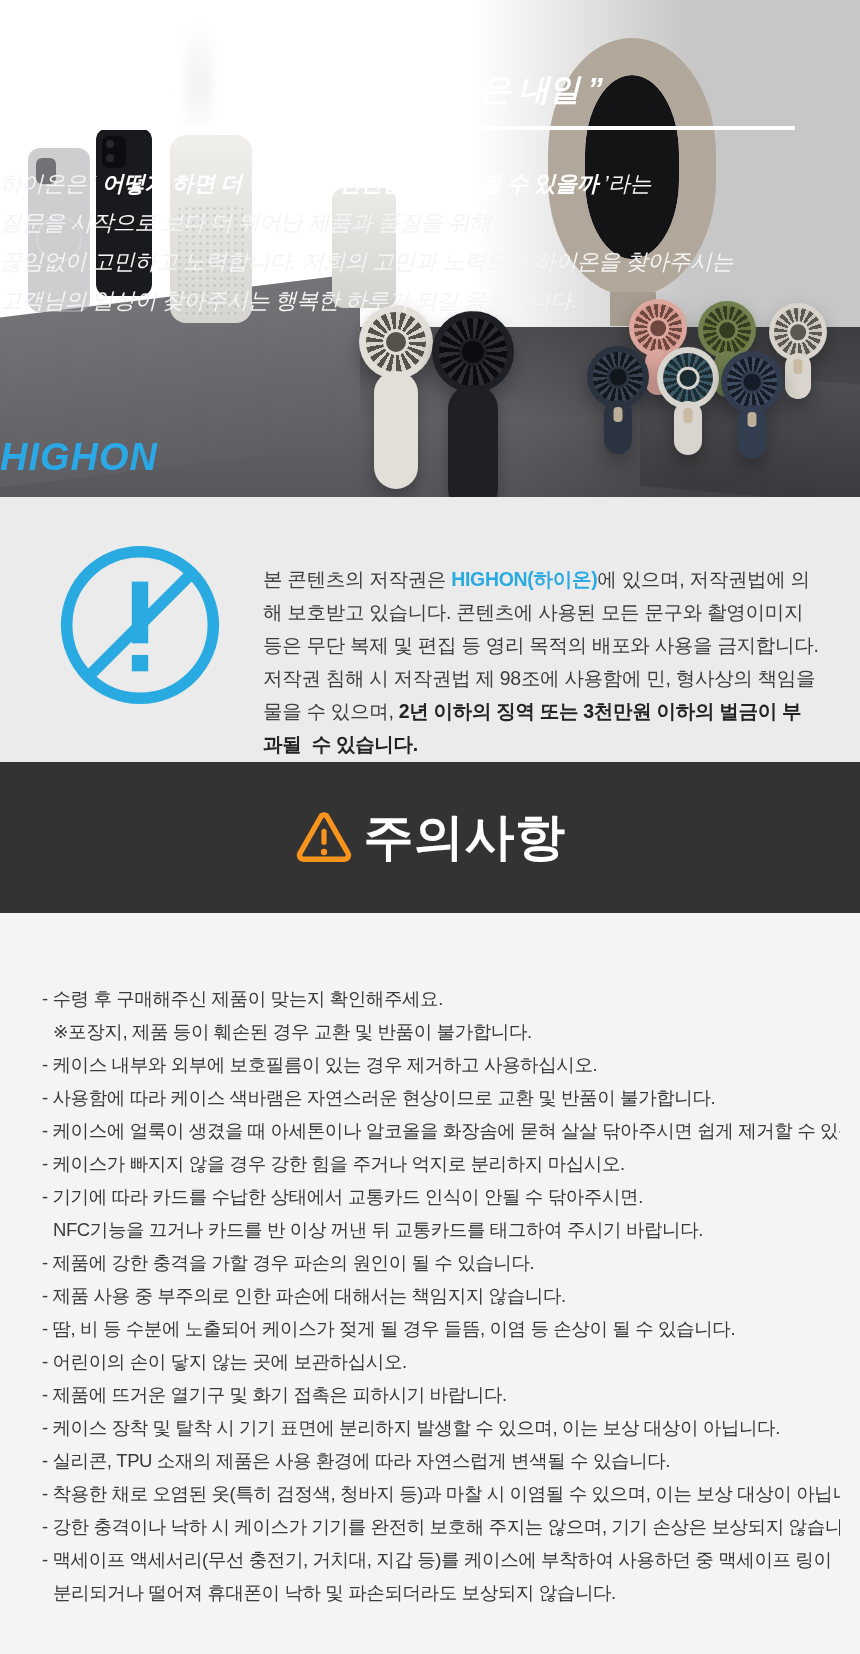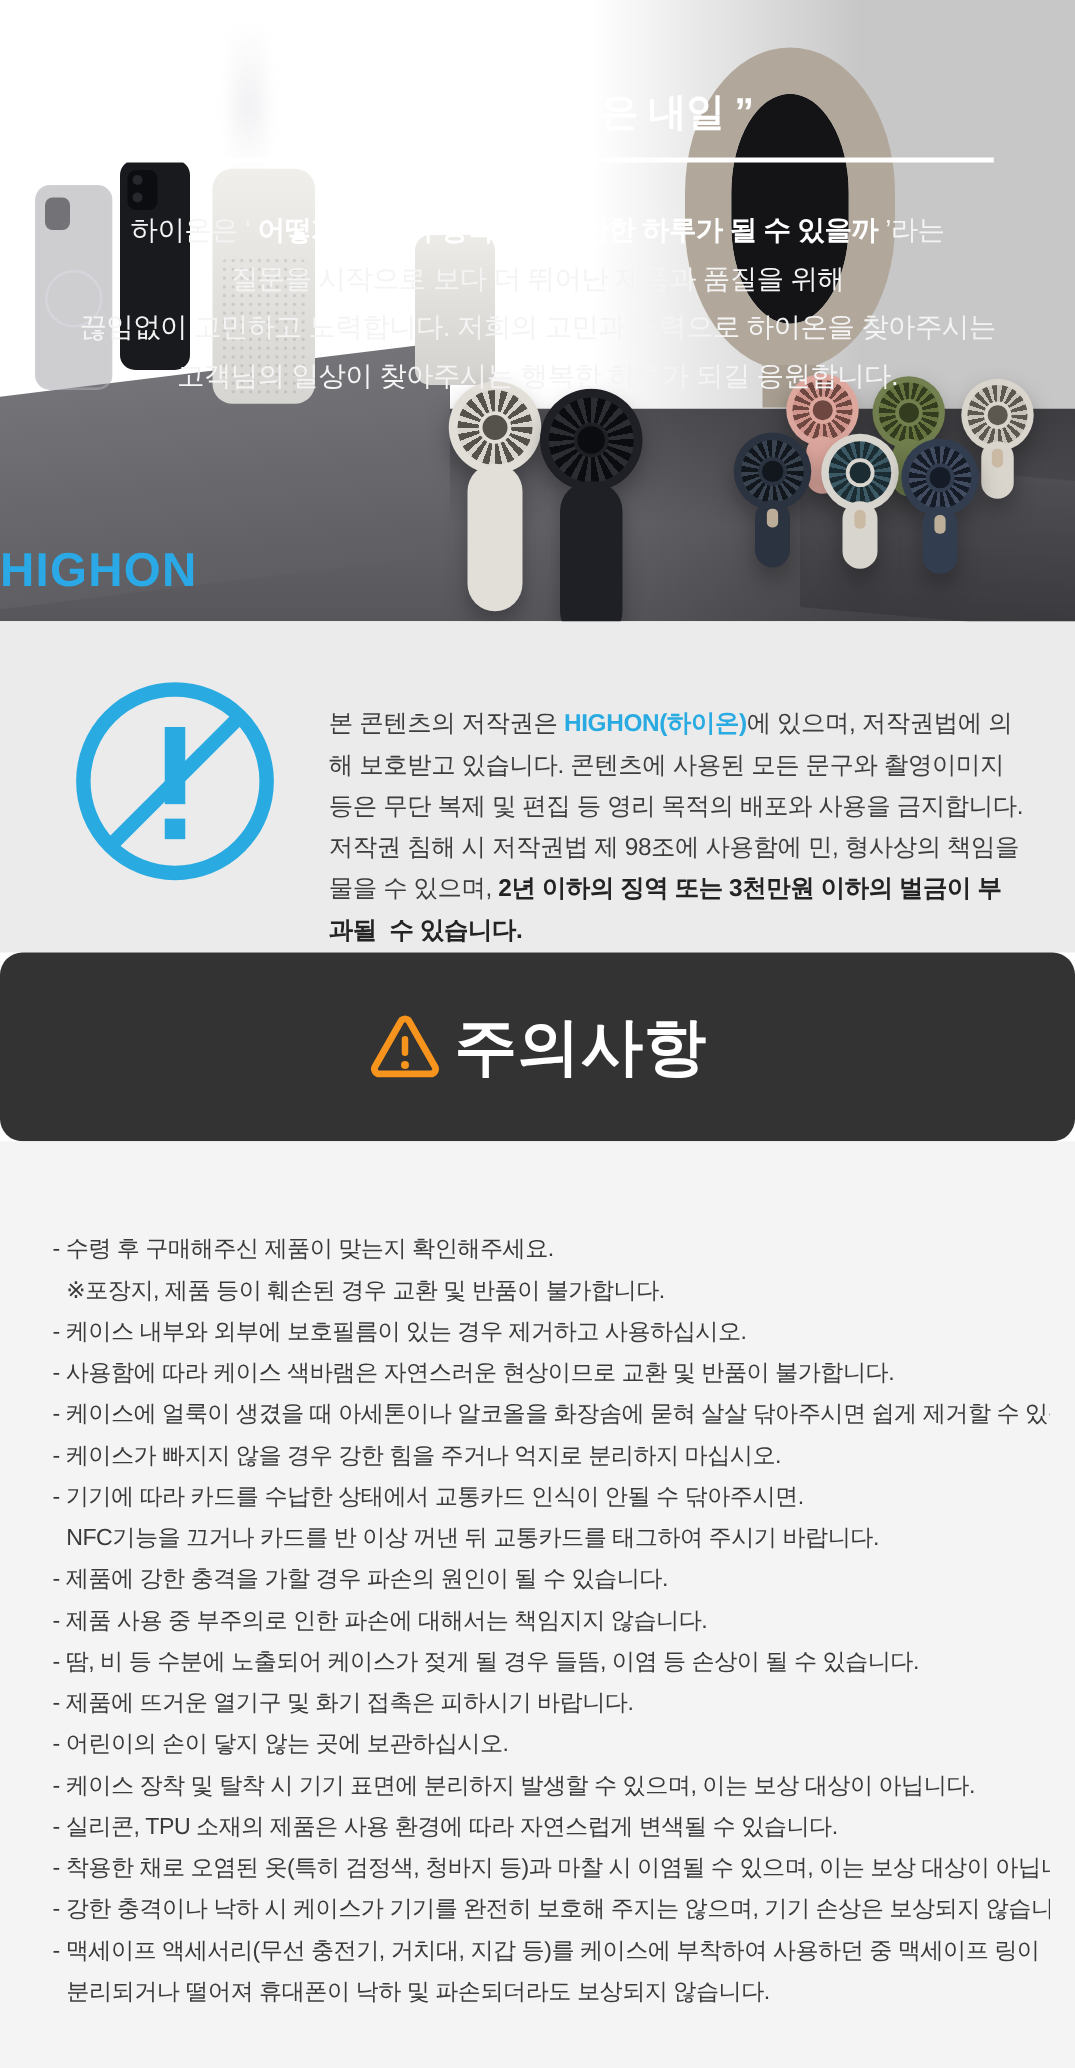--- a/index.html
+++ b/index.html
@@ -2,21 +2,21 @@
 <html style="--accent-blue: #29abe2; --brand-blue: #2aa9e6; --warning-orange: #f7941d; --band-dark: #333333; --copyright-bg: #ebebeb; --caution-bg: #f4f4f4;"><head>
 <meta charset="utf-8">
 <style>
   html,body{margin:0;padding:0;background:#ffffff;}
   body{width:860px;height:1654px;position:relative;overflow:hidden;
        font-family:"Liberation Sans","DejaVu Sans",sans-serif;}
   section{position:relative;width:860px;overflow:hidden;}
 
   
   .hero{height:497px;
-    background:linear-gradient(180deg,#closing 0%,#28282a 0%,#303032 30%,#3a3a3d 55%,#4b4b4f 72%,#57575b 86%,#4d4d51 100%);}
+    background:linear-gradient(180deg,#closing 0%,#28282a 0%,#303032 30%,#3a3a3d 55%,#4b4b4f 72%,#57575b 86%,#4d4d51 100%);font-style:italic;}
   .hero-overlay{position:absolute;inset:0;z-index:1;
     background:linear-gradient(90deg,rgba(0,0,0,0) 55%,rgba(0,0,0,0.22) 80%);}
   .hero-floor{position:absolute;left:0;bottom:0;width:100%;height:170px;z-index:1;
     background:linear-gradient(180deg,#505055 0%,#626267 55%,#56565b 100%);}
   .hero-platform{position:absolute;left:-60px;bottom:28px;width:420px;height:170px;z-index:1;
     background:linear-gradient(180deg,#737378,#5e5e63);transform:skewY(-7deg);}
   .hero-platform-right{position:absolute;right:-40px;bottom:0;width:260px;height:120px;z-index:1;
     background:linear-gradient(180deg,#64646a,#4a4a4f);transform:skewY(5deg);}
   .steam{position:absolute;left:186px;top:18px;width:26px;height:122px;z-index:1;
     background:linear-gradient(180deg,rgba(255,255,255,0) 0%,rgba(225,225,230,0.45) 55%,rgba(255,255,255,0.12) 100%);
@@ -62,37 +62,37 @@
   .f-pink{left:629px;top:299px;--ring:#dda79e;--blade:#cf958c;--hub:#6e4741;}
   .f-olive{left:698px;top:301px;--ring:#72804f;--blade:#66743f;--hub:#333c1e;}
   .f-taupe{left:769px;top:303px;--ring:#d9d5cd;--blade:#c8c4bb;--hub:#5c584f;}
   .f-dnavy{left:587px;top:346px;--ring:#2b3340;--blade:#39424f;--hub:#12161d;}
   .f-wteal{left:657px;top:347px;--ring:#d8d5ce;--blade:#3c5a66;--hub:#1c2c33;}
   .f-navy{left:721px;top:351px;--ring:#333d50;--blade:#414c60;--hub:#161c27;}
 
   .hero-title{position:absolute;top:48px;left:0;width:100%;z-index:3;text-align:center;
     color:#ffffff;font-size:31px;font-weight:bold;letter-spacing:-0.5px;}
   .hero-divider{position:absolute;top:126px;left:65px;width:730px;height:4px;z-index:3;background:#ffffff;}
-  .hero-par{position:absolute;top:164px;left:0;width:100%;z-index:3;text-align:center;
+  .hero-par{position:absolute;top:164px;left:0;width:100%;z-index:3;
     color:#f4f4f4;font-size:22px;line-height:39px;letter-spacing:-0.5px;}
   .hero-par .b{font-weight:bold;color:#ffffff;}
   .hero-brand{position:absolute;top:436px;left:0;width:100%;z-index:3;text-align:left;
     font-size:38px;font-weight:bold;letter-spacing:1px;color:var(--brand-blue,#2aa9e6);}
 
   
   .copyright{height:265px;background:var(--copyright-bg,#ebebeb);}
   .nocopy{position:absolute;left:58px;top:46px;width:164px;height:164px;}
   .copy-text{position:absolute;left:263px;top:46px;width:557px;
     font-size:19.5px;line-height:33px;color:#3d3d3d;letter-spacing:-0.3px;}
   .copy-text .brand{color:var(--accent-blue,#29abe2);font-weight:bold;}
   .copy-text .bold{font-weight:bold;color:#232323;white-space:pre-wrap;}
 
   
   .caution-band{height:151px;background:var(--band-dark,#333333);
-    display:flex;align-items:center;justify-content:center;gap:11px;border-radius:18px;}
+    display:flex;align-items:center;justify-content:center;gap:11px;}
   .caution-band .title{color:#ffffff;font-size:50px;font-weight:bold;letter-spacing:0.5px;}
 
   
   .caution{height:741px;background:var(--caution-bg,#f4f4f4);box-sizing:border-box;
     padding:69px 20px 0 42px;font-size:18.5px;line-height:33px;color:#3a3a3a;letter-spacing:-0.4px;}
   .caution-line{white-space:nowrap;height:33px;overflow:hidden;}
   .caution-line.cont{padding-left:11px;}
 </style>
 </head>
 <body>
@@ -188,22 +188,22 @@
       <div class="caution-line cont">※포장지, 제품 등이 훼손된 경우 교환 및 반품이 불가합니다.</div>
       <div class="caution-line">- 케이스 내부와 외부에 보호필름이 있는 경우 제거하고 사용하십시오.</div>
       <div class="caution-line">- 사용함에 따라 케이스 색바램은 자연스러운 현상이므로 교환 및 반품이 불가합니다.</div>
       <div class="caution-line">- 케이스에 얼룩이 생겼을 때 아세톤이나 알코올을 화장솜에 묻혀 살살 닦아주시면 쉽게 제거할 수 있습니다.</div>
       <div class="caution-line">- 케이스가 빠지지 않을 경우 강한 힘을 주거나 억지로 분리하지 마십시오.</div>
       <div class="caution-line">- 기기에 따라 카드를 수납한 상태에서 교통카드 인식이 안될 수 닦아주시면.</div>
       <div class="caution-line cont">NFC기능을 끄거나 카드를 반 이상 꺼낸 뒤 교통카드를 태그하여 주시기 바랍니다.</div>
       <div class="caution-line">- 제품에 강한 충격을 가할 경우 파손의 원인이 될 수 있습니다.</div>
       <div class="caution-line">- 제품 사용 중 부주의로 인한 파손에 대해서는 책임지지 않습니다.</div>
       <div class="caution-line">- 땀, 비 등 수분에 노출되어 케이스가 젖게 될 경우 들뜸, 이염 등 손상이 될 수 있습니다.</div>
+      <div class="caution-line">- 어린이의 손이 닿지 않는 곳에 보관하십시오.</div>
       <div class="caution-line">- 제품에 뜨거운 열기구 및 화기 접촉은 피하시기 바랍니다.</div>
-      <div class="caution-line">- 어린이의 손이 닿지 않는 곳에 보관하십시오.</div>
       <div class="caution-line">- 케이스 장착 및 탈착 시 기기 표면에 분리하지 발생할 수 있으며, 이는 보상 대상이 아닙니다.</div>
       <div class="caution-line">- 실리콘, TPU 소재의 제품은 사용 환경에 따라 자연스럽게 변색될 수 있습니다.</div>
       <div class="caution-line">- 착용한 채로 오염된 옷(특히 검정색, 청바지 등)과 마찰 시 이염될 수 있으며, 이는 보상 대상이 아닙니다.</div>
       <div class="caution-line">- 강한 충격이나 낙하 시 케이스가 기기를 완전히 보호해 주지는 않으며, 기기 손상은 보상되지 않습니다.</div>
       <div class="caution-line">- 맥세이프 액세서리(무선 충전기, 거치대, 지갑 등)를 케이스에 부착하여 사용하던 중 맥세이프 링이</div>
       <div class="caution-line cont">분리되거나 떨어져 휴대폰이 낙하 및 파손되더라도 보상되지 않습니다.</div>
     </div>
 </section>
 
 </body></html>

